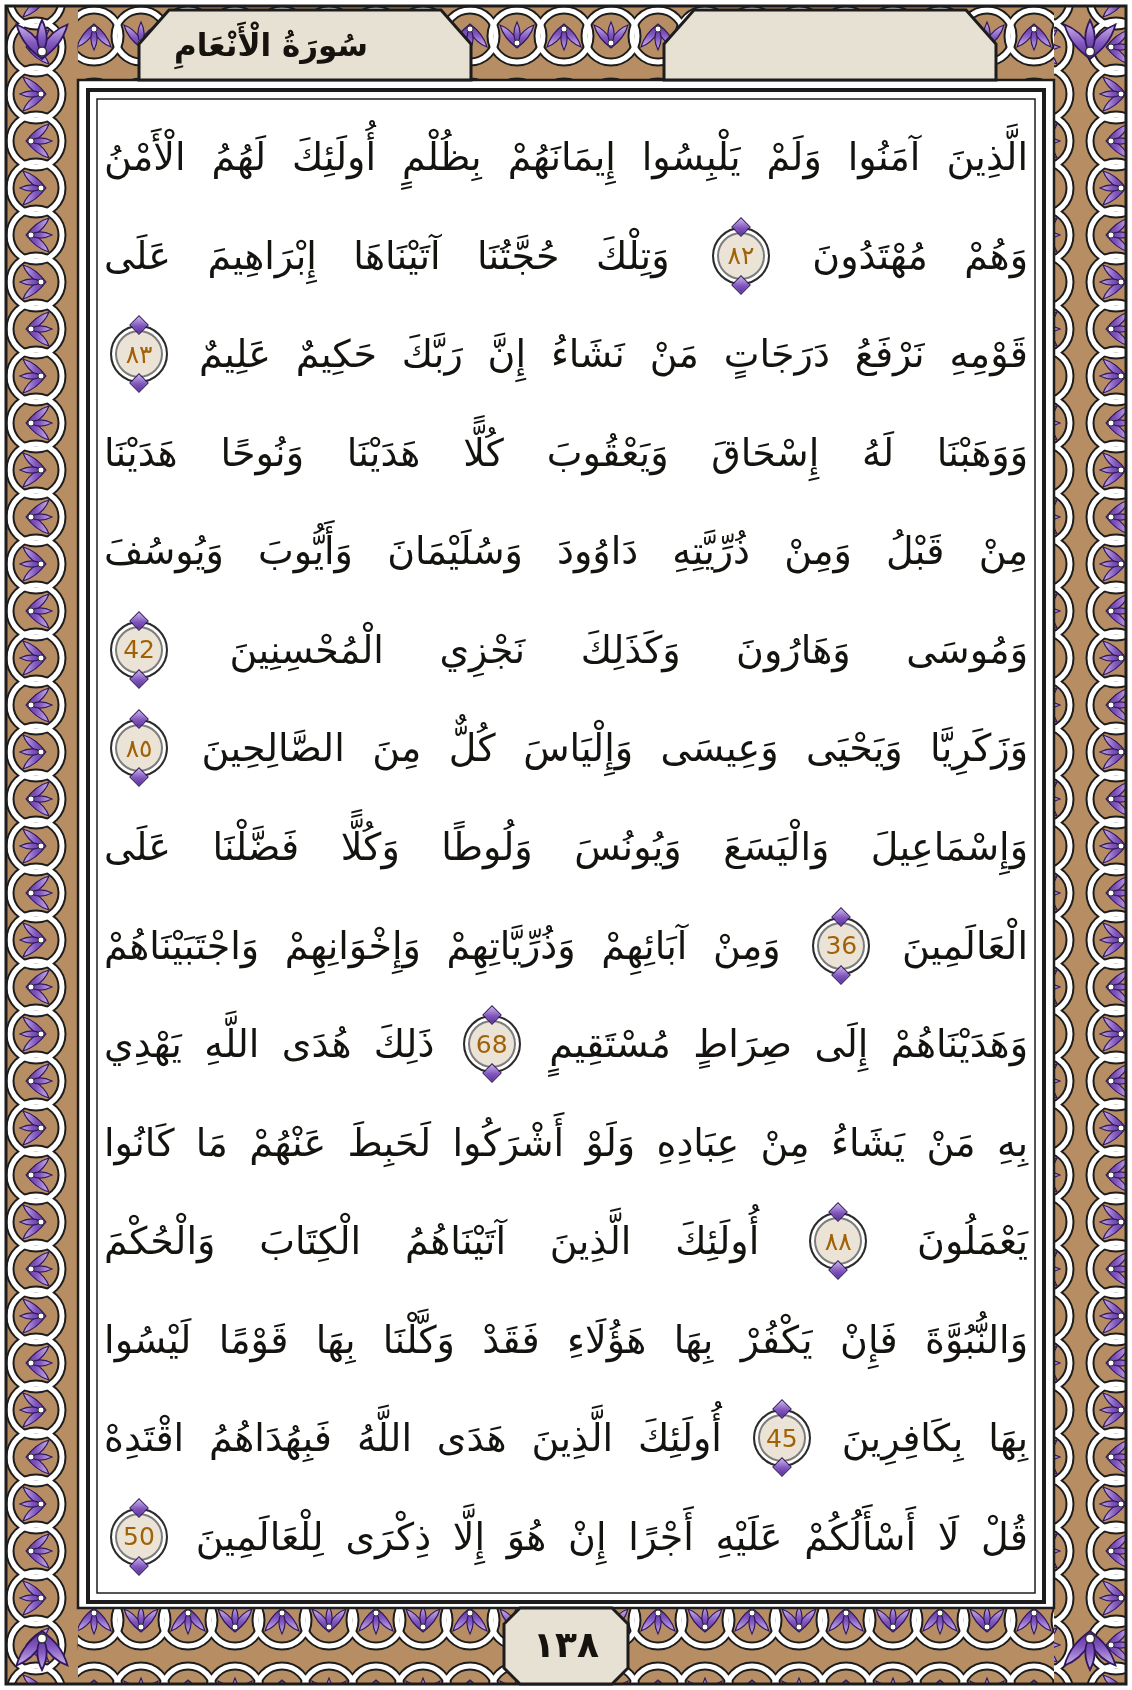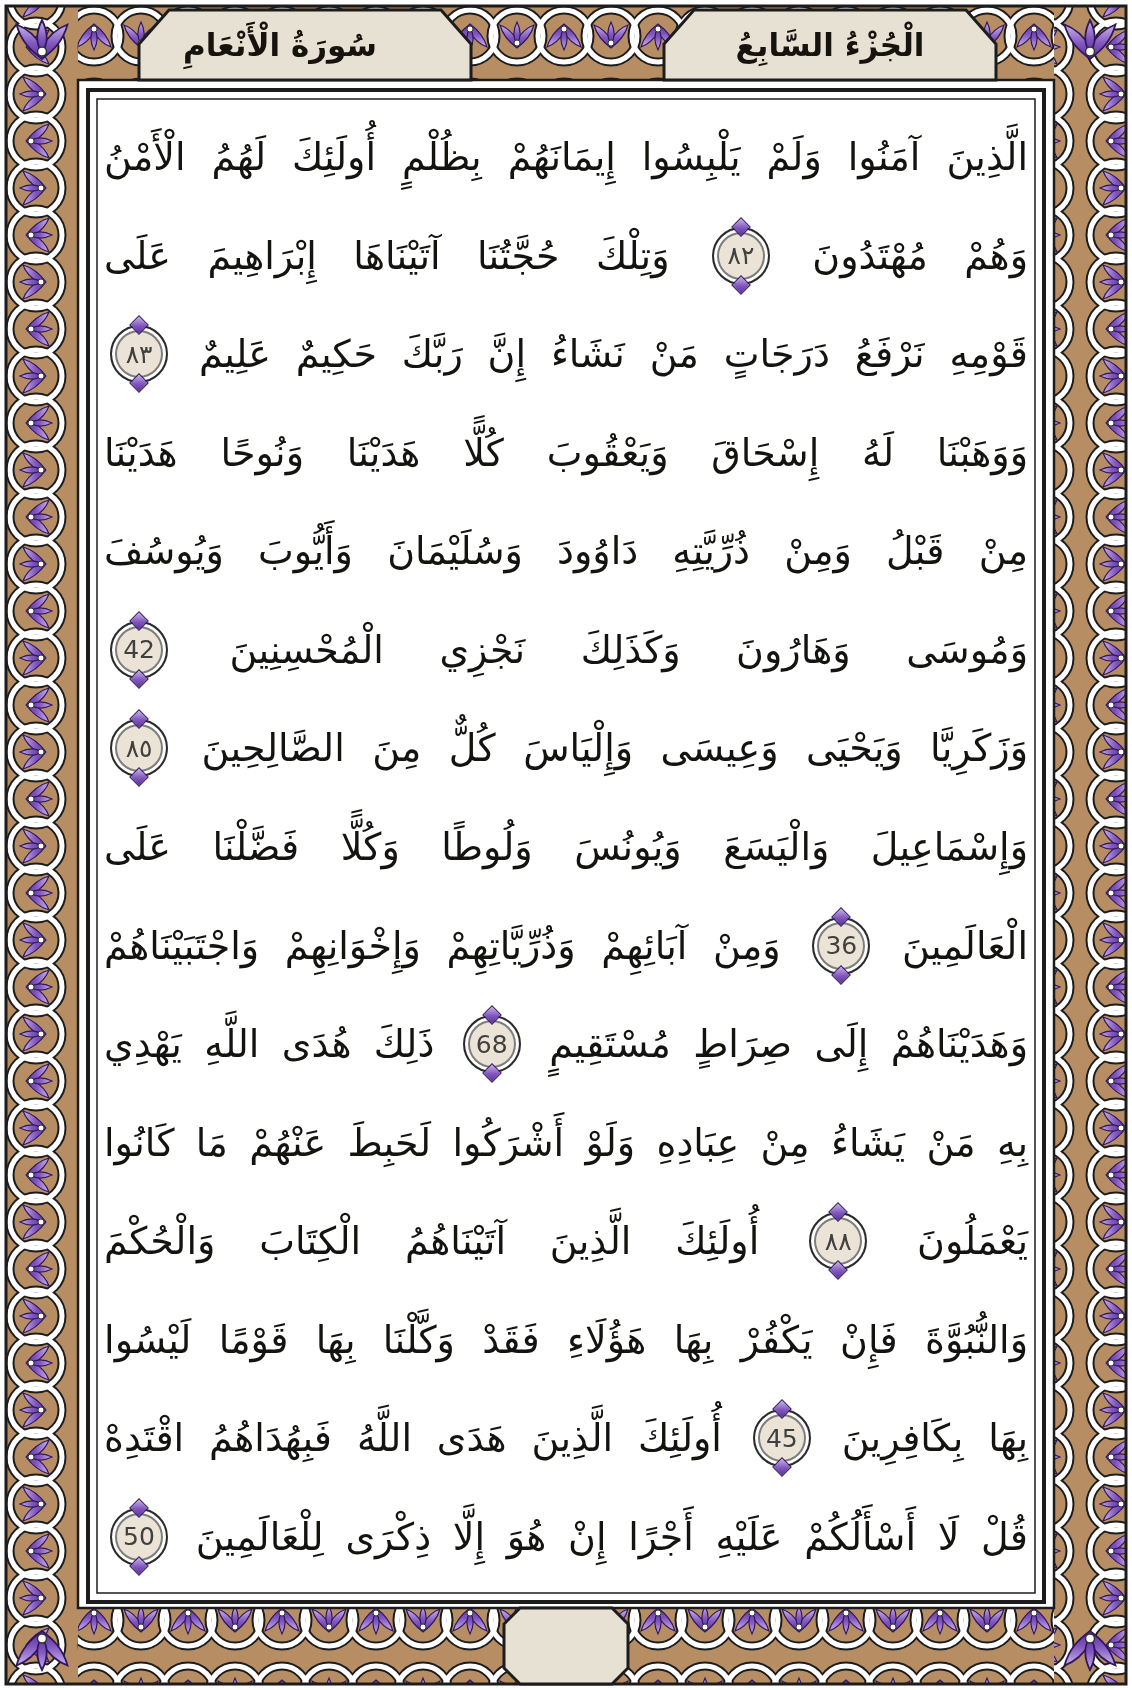--- a/index.html
+++ b/index.html
@@ -11,21 +11,21 @@
     overflow:hidden;
   }
   .frame-svg{position:absolute;inset:0;width:1132px;height:1690px;}
   .cartouche-text{
     position:absolute;top:14px;height:62px;
     display:flex;align-items:center;justify-content:center;
     font-size:31px;font-weight:bold;color:#16120d;
     direction:rtl;letter-spacing:0;
   }
   .cartouche-text.juz{left:664px;width:332px;}
-  .cartouche-text.surah{left:148px;width:264px;}
+  .cartouche-text.surah{left:139px;width:264px;}
   .text-area{
     position:absolute;left:104px;top:108px;width:924px;height:1478px;
     display:flex;flex-direction:column;justify-content:space-between;
     direction:rtl;
   }
   .line{
     flex:1 1 0;
     display:flex;align-items:center;justify-content:space-between;
     direction:rtl;
     font-size:38px;color:#15130f;
@@ -35,21 +35,21 @@
   .w{display:inline-block;}
   .ayah-marker{
     position:relative;flex:0 0 auto;
     display:inline-flex;align-items:center;justify-content:center;
     width:54px;height:54px;margin:0 6px;
     background:#ebe4d6;
     border:2px solid #2b2b2b;border-radius:50%;
     box-shadow:inset 0 0 0 3px #ffffff, inset 0 0 0 5px #7d7d7d;
   }
   .ayah-num{
-    font-size:25px;color:#404040;line-height:1;direction:rtl;
+    font-size:25px;color:#a16207;line-height:1;direction:rtl;
   }
   .ayah-marker::before,.ayah-marker::after{
     content:"";position:absolute;left:50%;
     width:12px;height:12px;
     transform:translateX(-50%) rotate(45deg);
     background:linear-gradient(135deg,#c9b4e8 0%,#8257bf 55%,#5a3396 100%);
     border:1.5px solid #33195f;
   }
   .ayah-marker::before{top:-9px;}
   .ayah-marker::after{bottom:-9px;}
@@ -125,21 +125,20 @@
     <use href="#tulip" transform="translate(1090,44) scale(1.5)"></use>
     <use href="#tulip" transform="translate(42,1646) scale(1.5) rotate(180)"></use>
     <use href="#tulip" transform="translate(1090,1646) scale(1.5) rotate(180)"></use>
 
     <polygon points="664,80 664,44 694,10 966,10 996,44 996,80" fill="#e7e1d4" stroke="#1c1c1c" stroke-width="3"></polygon>
     <polygon points="139,80 139,44 169,10 441,10 471,44 471,80" fill="#e7e1d4" stroke="#1c1c1c" stroke-width="3"></polygon>
 
     <polygon points="520,1608 612,1608 628,1624 628,1668 612,1684 520,1684 504,1668 504,1624" fill="#e7e1d4" stroke="#1c1c1c" stroke-width="3"></polygon>
   </svg>
 
-  <div class="cartouche-text juz">الْجُزْءُ السَّابِعُ</div>
   <div class="cartouche-text surah">سُورَةُ الْأَنْعَامِ</div>
 
   <div class="text-area" id="lines">
       <div class="line">
         <span class="w">الَّذِينَ</span>
         <span class="w">آمَنُوا</span>
         <span class="w">وَلَمْ</span>
         <span class="w">يَلْبِسُوا</span>
         <span class="w">إِيمَانَهُمْ</span>
         <span class="w">بِظُلْمٍ</span>
@@ -307,13 +306,14 @@
         <span class="w">هُوَ</span>
         <span class="w">إِلَّا</span>
         <span class="w">ذِكْرَى</span>
         <span class="w">لِلْعَالَمِينَ</span>
         <span class="ayah-marker">
           <span class="ayah-num">50</span>
         </span>
       </div>
     </div>
 
+  <div class="page-number">١٣٨</div>
 </div>
 
 </body></html>

